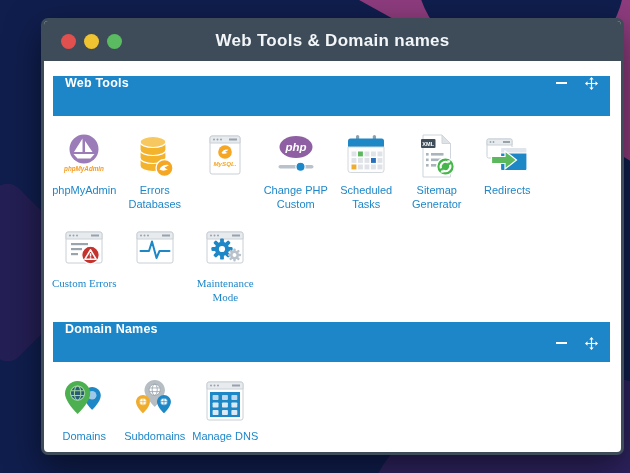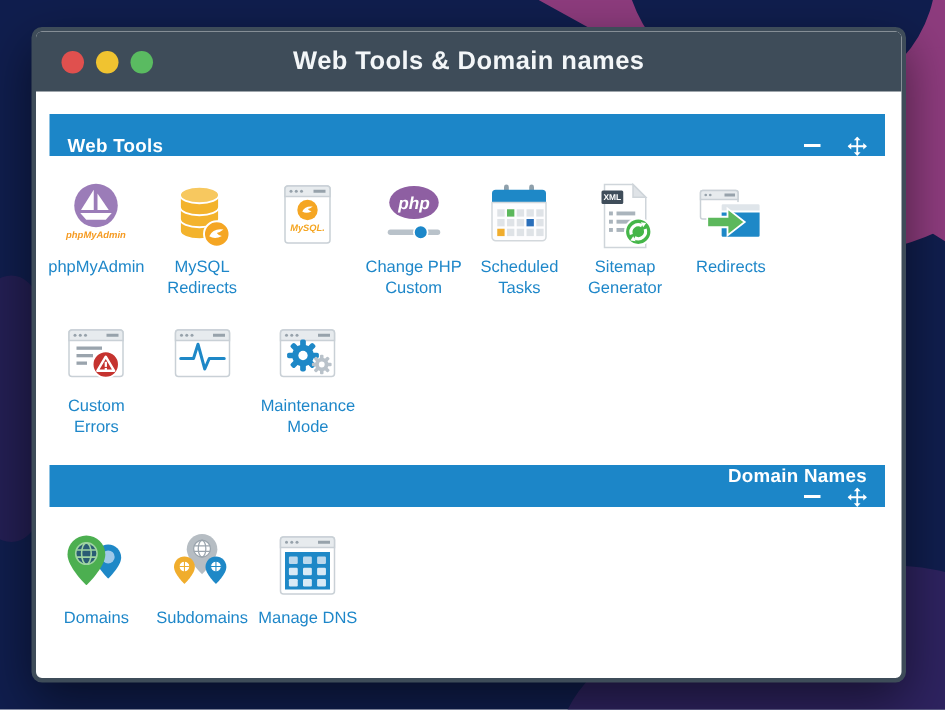--- a/index.html
+++ b/index.html
@@ -37,51 +37,51 @@
   .shape-left-diamond{
     top:205px;left:-60px;width:135px;height:135px;border-radius:16px;
     background:#241f54;transform:rotate(45deg);
   }
   .shape-br{
     bottom:-85px;right:-60px;width:320px;height:170px;border-radius:45%;
     background:#2e2360;transform:rotate(-16deg);
   }
   
   .window{
-    position:absolute;left:21px;top:18px;width:583px;height:437px;
+    position:absolute;left:41px;top:18px;width:583px;height:437px;
     background:#fff;border:3px solid var(--c-titlebar);border-radius:7px;
     box-shadow:0 12px 34px rgba(0,0,0,.5);overflow:hidden;
   }
   .titlebar{
     height:40px;background:var(--c-titlebar);
     display:flex;align-items:center;position:relative;
   }
   .lights{position:absolute;left:17px;top:0;height:100%;display:flex;align-items:center;gap:8px;}
   .light{width:15px;height:15px;border-radius:50%;display:inline-block;cursor:pointer;}
   .light.red{background:var(--c-red);}
   .light.yellow{background:var(--c-yellow);}
   .light.green{background:var(--c-green);}
   .win-title{
     width:100%;text-align:center;color:#f3f6f8;
     font-size:17px;font-weight:600;letter-spacing:.3px;
   }
   .content{padding:15px 11px 0 9px;}
   
   .section-header{
-    background:var(--c-header-blue);height:28px;
-    display:flex;align-items:flex-end;padding:0 12px;
+    background:var(--c-header-blue);height:40px;
+    display:flex;align-items:flex-start;padding:0 12px;
   }
   .section-header + .section-header, .sec-gap{margin-top:18px;flex-direction:column;}
   .section-title{color:#fff;font-size:12.5px;font-weight:bold;letter-spacing:.2px;}
   .section-controls{margin-left:auto;display:flex;align-items:center;gap:16px;}
   .ctrl{display:inline-flex;align-items:center;justify-content:center;width:14px;height:14px;cursor:pointer;}
   .minus-bar{width:11px;height:2px;background:#fff;display:inline-block;}
   
   .tile-row{display:flex;margin-left:-4px;padding:16px 0 6px;}
-  .tile-row.second{padding-top:8px;padding-bottom:0;}
+  .tile-row.second{padding-top:8px;padding-bottom:0;font-family:Liberation Serif, serif;}
   .tile{
     width:70.5px;display:flex;flex-direction:column;align-items:center;
     cursor:pointer;
   }
   .tile-icon{height:48px;display:flex;align-items:center;}
   .ticon{width:46px;height:48px;display:block;}
   .tile-label{
     margin-top:4px;text-align:center;color:var(--c-label-blue);
     font-size:11px;line-height:13.5px;
   }
@@ -145,21 +145,21 @@
    <g transform="translate(2,3)">
      <path d="M5 7 v24 a13 5.5 0 0 0 26 0 V7" fill="#f3b32c" stroke="#fff" stroke-width="1.2"></path>
      <ellipse cx="18" cy="7" rx="13" ry="5.5" fill="#f7c85f" stroke="#fff" stroke-width="1.2"></ellipse>
      <path d="M5 15 a13 5.5 0 0 0 26 0" fill="none" stroke="#fff" stroke-width="1.2"></path>
      <path d="M5 23 a13 5.5 0 0 0 26 0" fill="none" stroke="#fff" stroke-width="1.2"></path>
    </g>
    <circle cx="31.5" cy="36" r="8.5" fill="#f5a623" stroke="#fff" stroke-width="1.3"></circle>
    <path d="M26.5 37.5 q2.5 -5.5 9.5 -4.5 q-2.5 2 -4.5 2.3 q1.2 1.8 3.4 2 q-4.5 2.6 -8.4 0.2 z" fill="#fff"></path>
             </svg>
           </span>
-          <span class="tile-label">MySQL Redirects</span>
+          <span class="tile-label">Errors Databases</span>
         </div>
         <div class="tile">
           <span class="tile-icon">
             <svg class="ticon" viewBox="0 0 44 48">
               <rect x="7" y="4" width="30" height="38" rx="2" fill="#fff" stroke="#c9d0d6"></rect>
               <path d="M7 11 v-5 a2 2 0 0 1 2 -2 h26 a2 2 0 0 1 2 2 v5 z" fill="#e7ebee" stroke="#c9d0d6"></path>
               <circle cx="11" cy="7.5" r="1" fill="#97a2ab"></circle>
               <circle cx="14.5" cy="7.5" r="1" fill="#97a2ab"></circle>
               <circle cx="18" cy="7.5" r="1" fill="#97a2ab"></circle>
               <rect x="26" y="6.5" width="8" height="2" fill="#97a2ab"></rect>

